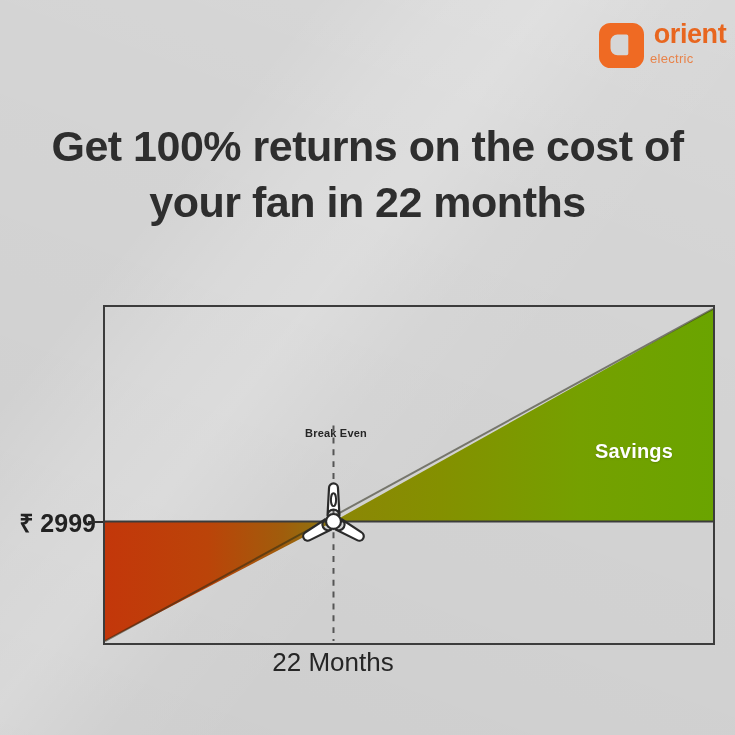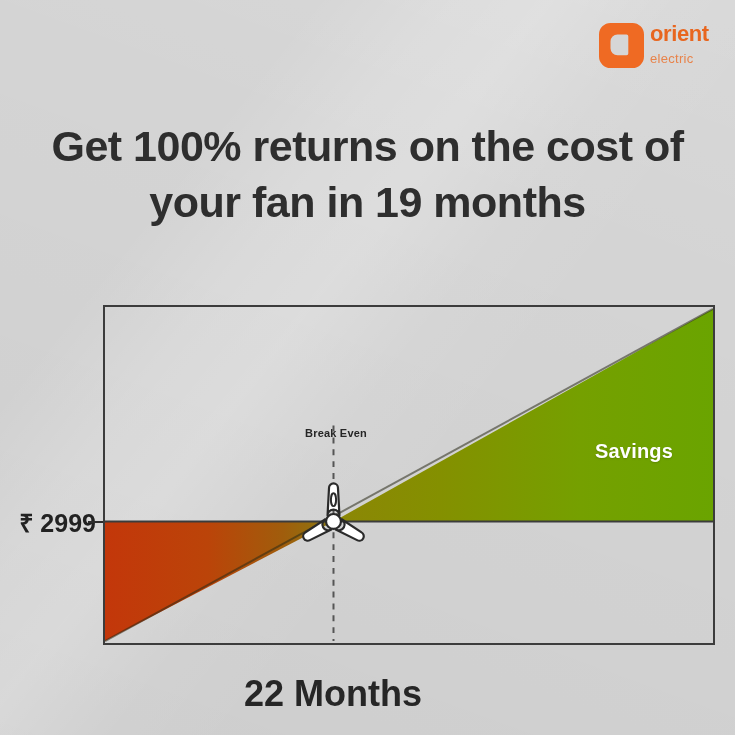--- a/index.html
+++ b/index.html
@@ -48,26 +48,27 @@
     height: 47px;
   }
   #logo-wordmark {
     position: absolute;
     left: 52px;
     top: 0px;
     width: 80px;
   }
   .logo-orient {
     display: block;
-    font-size: 22px;
+    font-size: 27px;
     font-weight: bold;
     color: #e8661f;
     letter-spacing: -0.4px;
     line-height: 30px;
     white-space: nowrap;
+    text-align: center;
   }
   .logo-electric {
     display: block;
     font-size: 13px;
     font-weight: normal;
     color: #e8834a;
     letter-spacing: 0.3px;
     line-height: 20px;
     white-space: nowrap;
   }
@@ -160,24 +161,23 @@
   }
 
   
   #x-label {
     position: absolute;
     left: 233px;
     top: 647px;
     width: 200px;
     text-align: center;
     color: #262626;
-    font-size: 36px;
-    font-weight: bold;
-    white-space: nowrap;
-    margin-top: 26px;
+    font-size: 26px;
+    font-weight: normal;
+    white-space: nowrap;
   }
 </style>
 </head>
 <body>
 
 <div id="stage">
 
   <div id="logo">
     <div id="logo-mark">
       <svg viewBox="0 0 47 47" width="47" height="47" aria-hidden="true">
@@ -186,21 +186,21 @@
       </svg>
     </div>
     <div id="logo-wordmark">
       <span class="logo-orient">orient</span>
       <span class="logo-electric">electric</span>
     </div>
   </div>
 
   <div id="headline">
     <span class="line">Get 100% returns on the cost of</span>
-    <span class="line">your fan in 19 months</span>
+    <span class="line">your fan in 22 months</span>
   </div>
 
   <div id="y-value">₹ 2999</div>
   <div id="y-tick"></div>
 
   <div id="breakeven-label">Break Even</div>
 
   <div id="chart">
     <svg id="chart-svg" viewBox="0 0 612 340" preserveAspectRatio="none">
       <defs>

